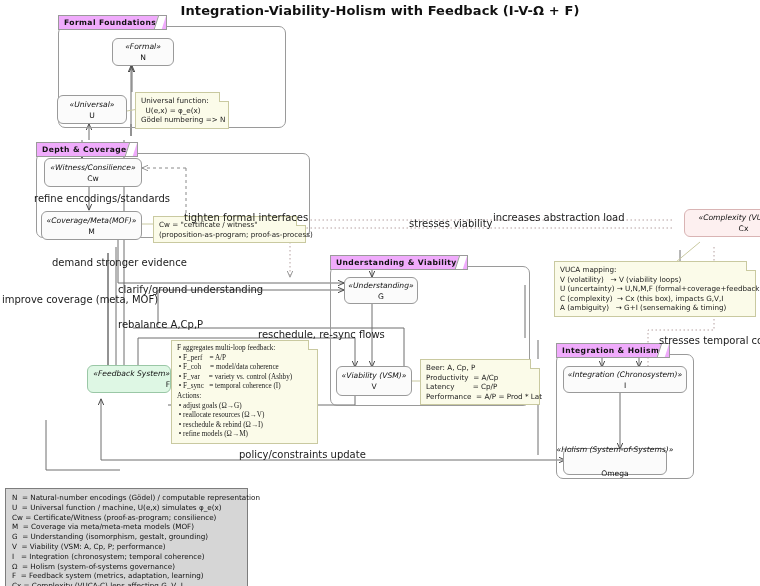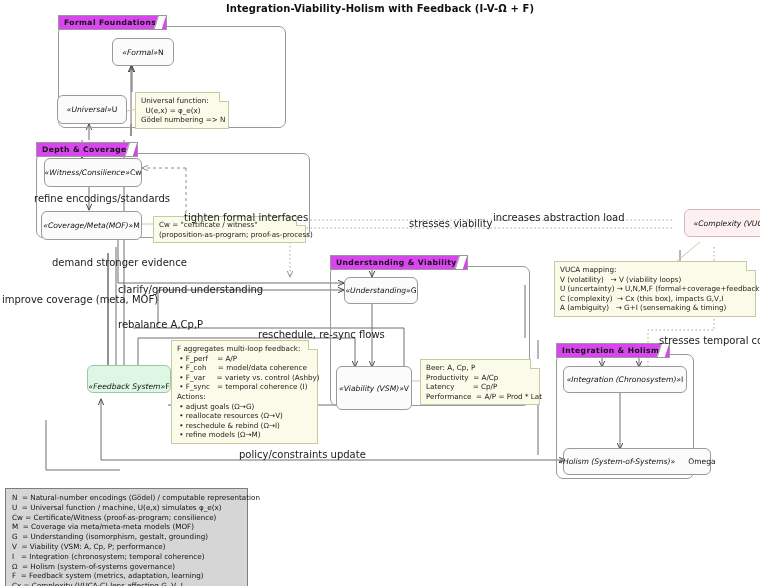--- a/index.html
+++ b/index.html
@@ -2,36 +2,36 @@
 <html><head>
 <meta charset="utf-8">
 <style>
   html,body{margin:0;padding:0;background:#ffffff;}
   body{width:760px;height:586px;position:relative;overflow:hidden;
        font-family:"DejaVu Sans","Liberation Sans",sans-serif;color:#111;}
   .canvas{position:absolute;left:0;top:0;width:760px;height:586px;}
   svg.wires{position:absolute;left:0;top:0;width:760px;height:586px;overflow:visible;}
 
   .title{position:absolute;top:3px;left:0;width:760px;text-align:center;
-         font-size:10px;font-weight:bold;letter-spacing:.1px;}
+         font-size:13px;font-weight:bold;letter-spacing:.1px;}
 
   
   .pkg{position:absolute;box-sizing:border-box;border:1px solid #9a9a9a;
        border-radius:7px;background:transparent;}
   .pkgtab{position:absolute;box-sizing:border-box;border:1px solid #9a9a9a;
-       background:#d946ef;font-size:7.6px;font-weight:bold;padding:1px 10px 1px 5px;
+       background:#f0abfc;font-size:7.6px;font-weight:bold;padding:1px 10px 1px 5px;
        letter-spacing:.4px;white-space:nowrap;line-height:11px;}
   .pkgtab:after{content:"";position:absolute;right:0;top:0;width:7px;height:100%;
        background:#fff;border-left:1px solid #9a9a9a;transform:skewX(-18deg);
        transform-origin:top left;}
 
   
   .cls{position:absolute;box-sizing:border-box;border:1px solid #9a9a9a;
        border-radius:6px;background:#fbfbfb;text-align:center;
-       display:flex;flex-direction:row;align-items:center;justify-content:center;
+       display:flex;flex-direction:column;align-items:center;justify-content:center;
        line-height:11px;}
   .cls .st{font-size:7.6px;font-style:italic;white-space:nowrap;}
   .cls .nm{font-size:7.6px;white-space:nowrap;}
   .cls.green{background:#def7e4;border-color:#9ac7a6;align-items:flex-end;}
   .cls.pink{background:#fdf0f0;border-color:#d9b4b4;}
 
   
   .note{position:absolute;box-sizing:border-box;background:#fbfbe9;
         border:1px solid #c9c9a0;font-size:7.2px;line-height:9.6px;
         padding:3px 5px 3px 5px;white-space:pre;color:#1a1a1a;}
@@ -180,31 +180,31 @@
   <div class="cls" style="left:41px;top:211px;width:101px;height:29px;">
     <span class="st">«Coverage/Meta(MOF)»</span>
     <span class="nm">M</span>
   </div>
 
   <div class="cls" style="left:344px;top:277px;width:74px;height:27px;">
     <span class="st">«Understanding»</span>
     <span class="nm">G</span>
   </div>
 
-  <div class="cls" style="left:336px;top:366px;width:76px;height:44px;">
+  <div class="cls" style="left:336px;top:366px;width:76px;height:30px;">
     <span class="st">«Viability (VSM)»</span>
     <span class="nm">V</span>
   </div>
 
   <div class="cls" style="left:563px;top:366px;width:124px;height:27px;">
     <span class="st">«Integration (Chronosystem)»</span>
     <span class="nm">I</span>
   </div>
 
-  <div class="cls" style="left:563px;top:448px;width:148px;height:27px;gap:13px;">
+  <div class="cls" style="left:563px;top:448px;width:104px;height:27px;gap:13px;">
     <span class="st">«Holism (System-of-Systems)»</span>
     <span class="nm">Omega</span>
   </div>
 
   <div class="cls green" style="left:87px;top:365px;width:84px;height:28px;">
     <span class="st">«Feedback System»</span>
     <span class="nm">F</span>
   </div>
 
   <div class="cls pink" style="left:684px;top:209px;width:104px;height:28px;padding-left:15px;">
@@ -223,21 +223,21 @@
 V (volatility)   → V (viability loops)
 U (uncertainty) → U,N,M,F (formal+coverage+feedback)
 C (complexity)  → Cx (this box), impacts G,V,I
 A (ambiguity)   → G+I (sensemaking &amp; timing)</div>
 
   <div class="note" style="left:420px;top:359px;width:120px;">Beer: A, Cp, P
 Productivity  = A/Cp
 Latency        = Cp/P
 Performance  = A/P = Prod * Lat</div>
 
-  <div class="note" style="left:171px;top:340px;width:147px;">F aggregates multi-loop feedback:
+  <div class="note" style="left:171px;top:340px;width:147px;font-family:Liberation Serif, serif;">F aggregates multi-loop feedback:
  • F_perf    = A/P
  • F_coh     = model/data coherence
  • F_var     = variety vs. control (Ashby)
  • F_sync   = temporal coherence (I)
 Actions:
  • adjust goals (Ω→G)
  • reallocate resources (Ω→V)
  • reschedule &amp; rebind (Ω→I)
  • refine models (Ω→M)</div>
 

